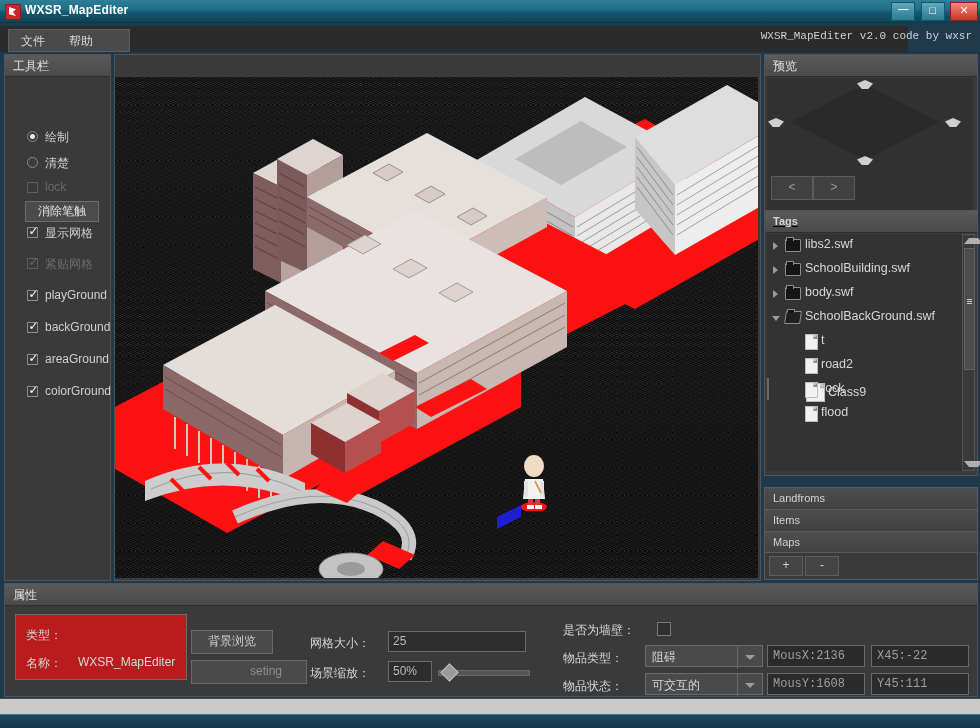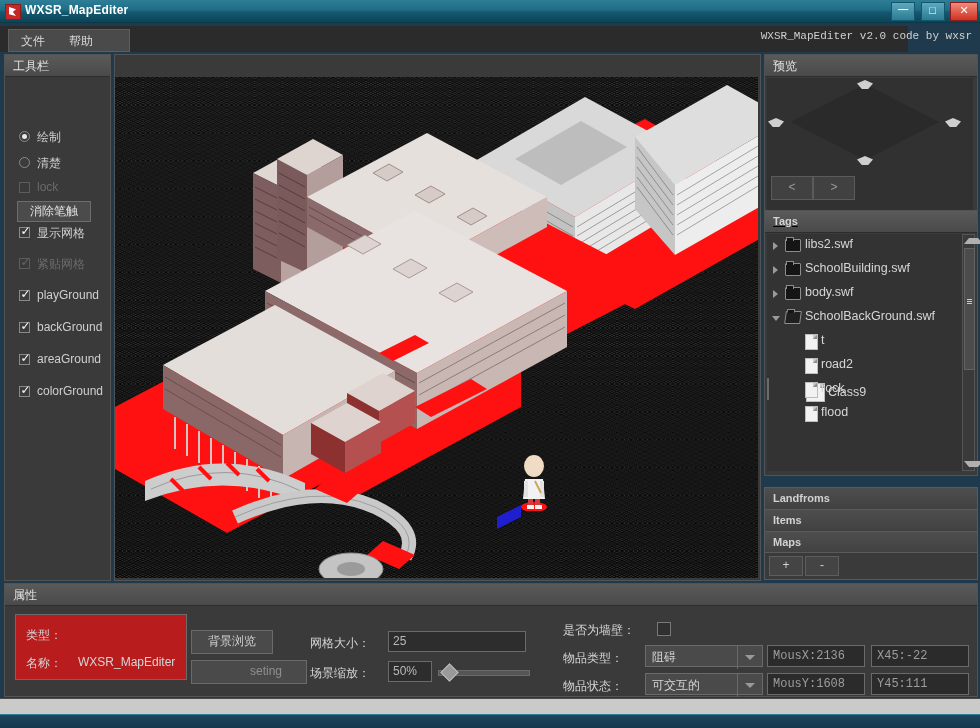--- a/index.html
+++ b/index.html
@@ -38,21 +38,21 @@
 
   
   .panel{position:absolute;background:#3a3a3a;border:1px solid #535353;}
   .panel-hd{height:21px;background:linear-gradient(to bottom,#5a5a5a,#4a4a4a);
     border-bottom:1px solid #2e2e2e;}
   .panel-hd span{display:block;padding:3px 8px 0 8px;font-size:12px;color:#e2e2e2;}
   .panel-hd.small span{font-size:11px;font-weight:bold;color:#d5d5d5;padding-top:4px;}
 
   
   .toolbar{left:4px;top:54px;width:105px;height:525px;}
-  .tb-body{position:absolute;left:4px;top:22px;width:93px;bottom:0;}
+  .tb-body{position:absolute;left:12px;top:22px;width:93px;bottom:0;}
   .tbrow{position:absolute;left:10px;height:18px;}
   .radio{position:absolute;left:0;top:2px;width:11px;height:11px;border-radius:50%;
     background:#3c3c3c;border:1px solid #8a8a8a;box-sizing:border-box;}
   .radio.on:after{content:"";position:absolute;left:2px;top:2px;width:5px;height:5px;
     border-radius:50%;background:#e8e8e8;}
   .chk{position:absolute;left:0;top:2px;width:11px;height:11px;background:#3c3c3c;
     border:1px solid #8a8a8a;box-sizing:border-box;}
   .chk.on:after{content:"\2713";position:absolute;left:0;top:-4px;width:11px;text-align:center;
     font-size:12px;color:#fff;font-weight:bold;}
   .chk.dim{border-color:#5d5d5d;background:#3a3a3a;}
@@ -115,21 +115,21 @@
   .sarrow.dn{bottom:3px;border-left:5px solid transparent;border-right:5px solid transparent;
     border-top:6px solid #b0b0b0;}
   .sthumb{position:absolute;left:1px;top:13px;width:9px;height:120px;background:#4c4c4c;
     border:1px solid #636363;}
   .sthumb:after{content:"";position:absolute;left:2px;top:50px;width:5px;height:5px;
     background:repeating-linear-gradient(to bottom,#c9c9c9 0 1px,transparent 1px 2px);}
 
   
   .acc{position:absolute;left:764px;width:212px;height:21px;
     background:linear-gradient(to bottom,#4e4e4e,#414141);border:1px solid #5a5a5a;}
-  .acc span{display:block;padding:4px 0 0 8px;font-size:11px;font-weight:bold;color:#d2d2d2;}
+  .acc span{display:block;padding:4px 0 0 8px;font-size:11px;font-weight:normal;color:#d2d2d2;}
   .plusbar{position:absolute;left:764px;top:552px;width:212px;height:26px;
     background:#3a3a3a;border:1px solid #5a5a5a;}
   .pbtn{position:absolute;top:3px;width:32px;height:18px;background:#444;border:1px solid #5d5d5d;
     color:#cfcfcf;font-size:12px;text-align:center;line-height:17px;}
 
   
   .props{left:4px;top:583px;width:972px;height:112px;}
   .pr-body{position:absolute;left:0;top:22px;width:972px;height:88px;}
   .infobox{position:absolute;left:10px;top:8px;width:170px;height:64px;background:#b91c1c;
     border:1px solid #6a6a6a;}

